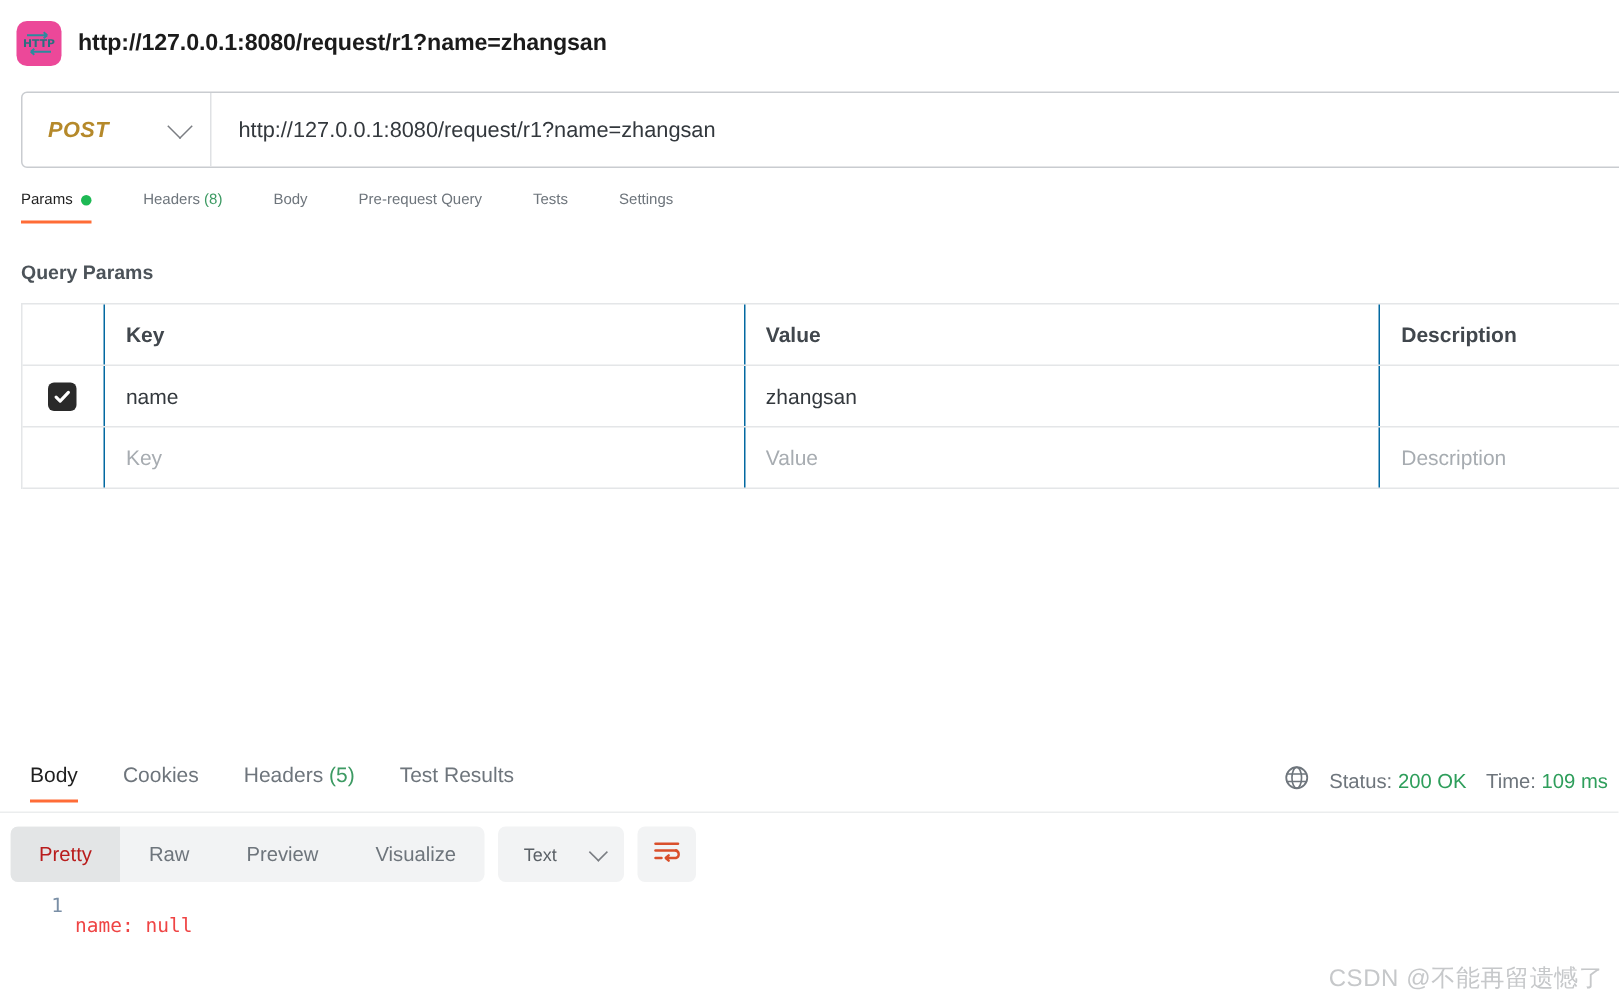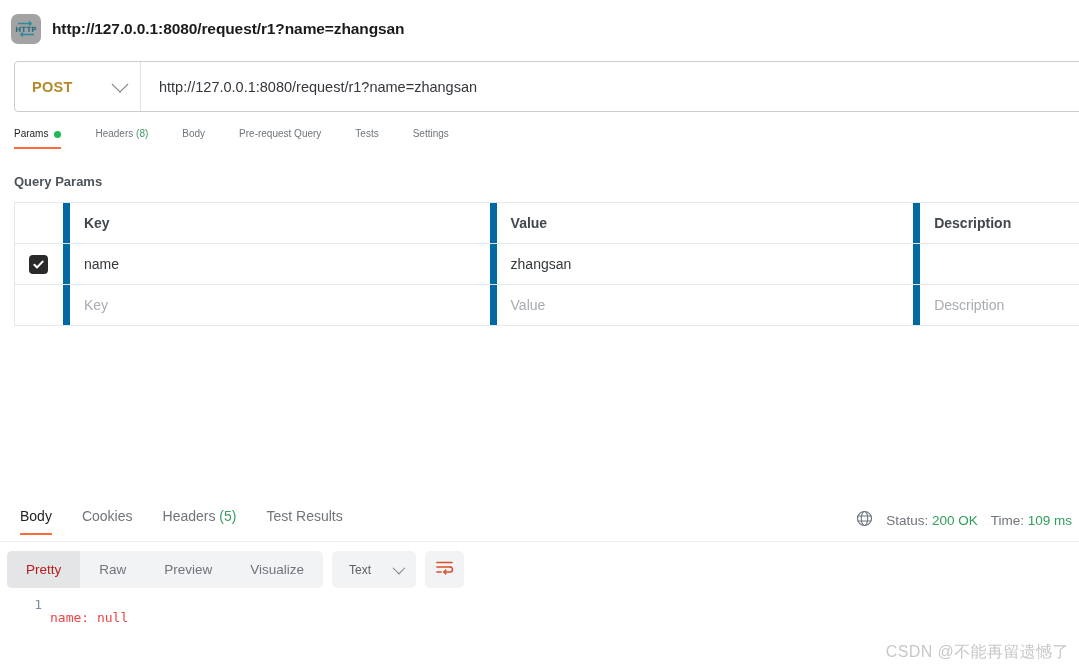--- a/index.html
+++ b/index.html
@@ -16,21 +16,21 @@
   .titlebar {
     display: flex;
     align-items: center;
     gap: 11px;
     padding: 10px 0 0 11px;
     height: 48px;
   }
   .http-icon {
     width: 30px; height: 30px;
     border-radius: 7px;
-    background: #a3a3a3;
+    background: #ec4899;
     display: flex; align-items: center; justify-content: center;
     flex: 0 0 auto;
   }
   .title-text {
     font-size: 15.5px;
     font-weight: bold;
     color: #1b1b1b;
     letter-spacing: -0.1px;
   }
 
@@ -46,20 +46,21 @@
     display: flex;
     align-items: center;
   }
   .method {
     display: flex;
     align-items: center;
     justify-content: space-between;
     width: 125px;
     padding: 0 14px 0 17px;
     height: 100%;
+    font-style: italic;
   }
   .method-label {
     font-size: 14.5px;
     font-weight: bold;
     color: #b5892a;
     letter-spacing: 0.3px;
   }
   .chev {
     width: 12px; height: 12px;
     border-right: 1.6px solid #7a7d82;
@@ -127,21 +128,21 @@
     width: 1110px;
     border-top: 1px solid #e4e6e8;
     border-left: 1px solid #e4e6e8;
   }
   .prow {
     display: flex;
     height: 41px;
     border-bottom: 1px solid #e4e6e8;
   }
   .pcell {
-    border-right: 7px solid #0369a1;
+    border-right: 1px solid #0369a1;
     display: flex;
     align-items: center;
     padding: 0 0 0 14px;
     font-size: 14px;
     color: #33383d;
   }
   .c-check { width: 55px; padding: 0; justify-content: center; }
   .c-key   { width: 427px; }
   .c-val   { width: 424px; }
   .c-desc  { width: 204px; }

